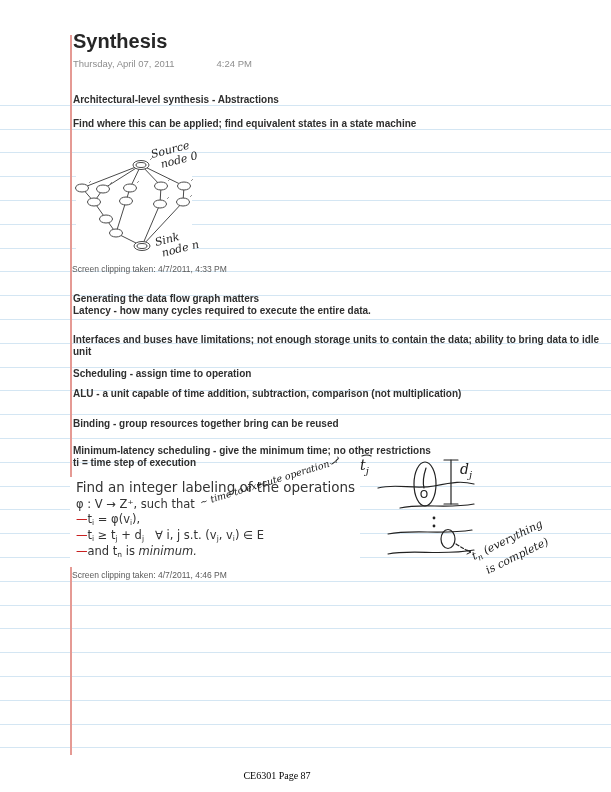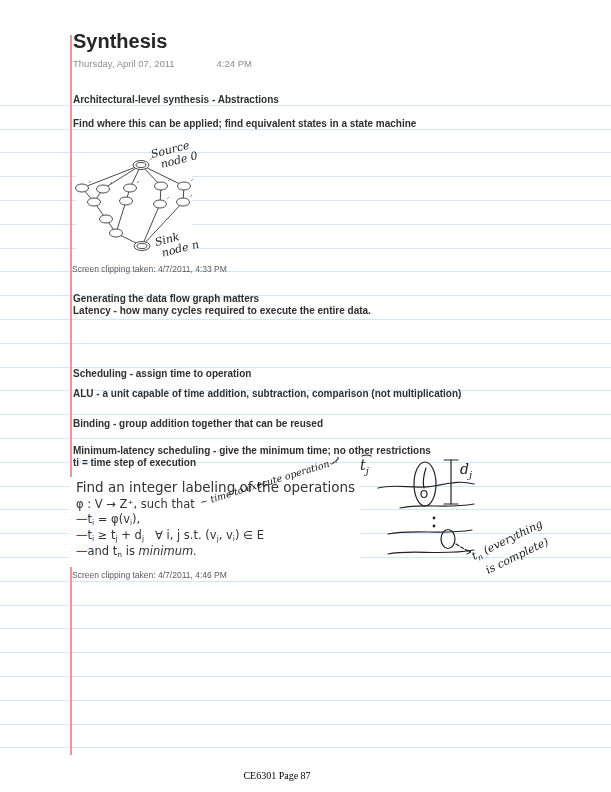--- a/index.html
+++ b/index.html
@@ -113,23 +113,24 @@
       <g transform="translate(82,104) rotate(-14)">
         <text x="0" y="0">Sink</text>
         <text x="4" y="12">node n</text>
       </g>
     </g>
   </svg>
   <div class="caption c1">Screen clipping taken: 4/7/2011, 4:33 PM</div>
 
   <div class="body-text p3">Generating the data flow graph matters</div>
   <div class="body-text p4">Latency - how many cycles required to execute the entire data.</div>
+  <div class="body-text p5">Interfaces and buses have limitations; not enough storage units to contain the data; ability to bring data to idle unit</div>
   <div class="body-text p6">Scheduling - assign time to operation</div>
   <div class="body-text p7">ALU - a unit capable of time addition, subtraction, comparison (not multiplication)</div>
-  <div class="body-text p8">Binding - group addition together that can be reused</div>
+  <div class="body-text p8">Binding - group resources together bring can be reused</div>
   <div class="body-text p9">Minimum-latency scheduling - give the minimum time; no other restrictions</div>
   <div class="body-text p10">ti = time step of execution</div>
 
   <div class="clip2-box">
     <div class="clip2-heading">Find an integer labeling of the operations</div>
     <div class="clip2-line l1">φ : V → Z⁺, such that</div>
     <div class="clip2-line l2"><span class="red-dash">—</span><span>t</span><span class="sub">i</span><span> = φ(v</span><span class="sub">i</span><span>),</span></div>
     <div class="clip2-line l3"><span class="red-dash">—</span><span>t</span><span class="sub">i</span><span> ≥ t</span><span class="sub">j</span><span> + d</span><span class="sub">j</span><span>   ∀ i, j s.t. (v</span><span class="sub">j</span><span>, v</span><span class="sub">i</span><span>) ∈ E</span></div>
     <div class="clip2-line l4"><span class="red-dash">—</span><span>and t</span><span class="sub">n</span><span> is </span><span class="ital">minimum.</span></div>
   </div>

